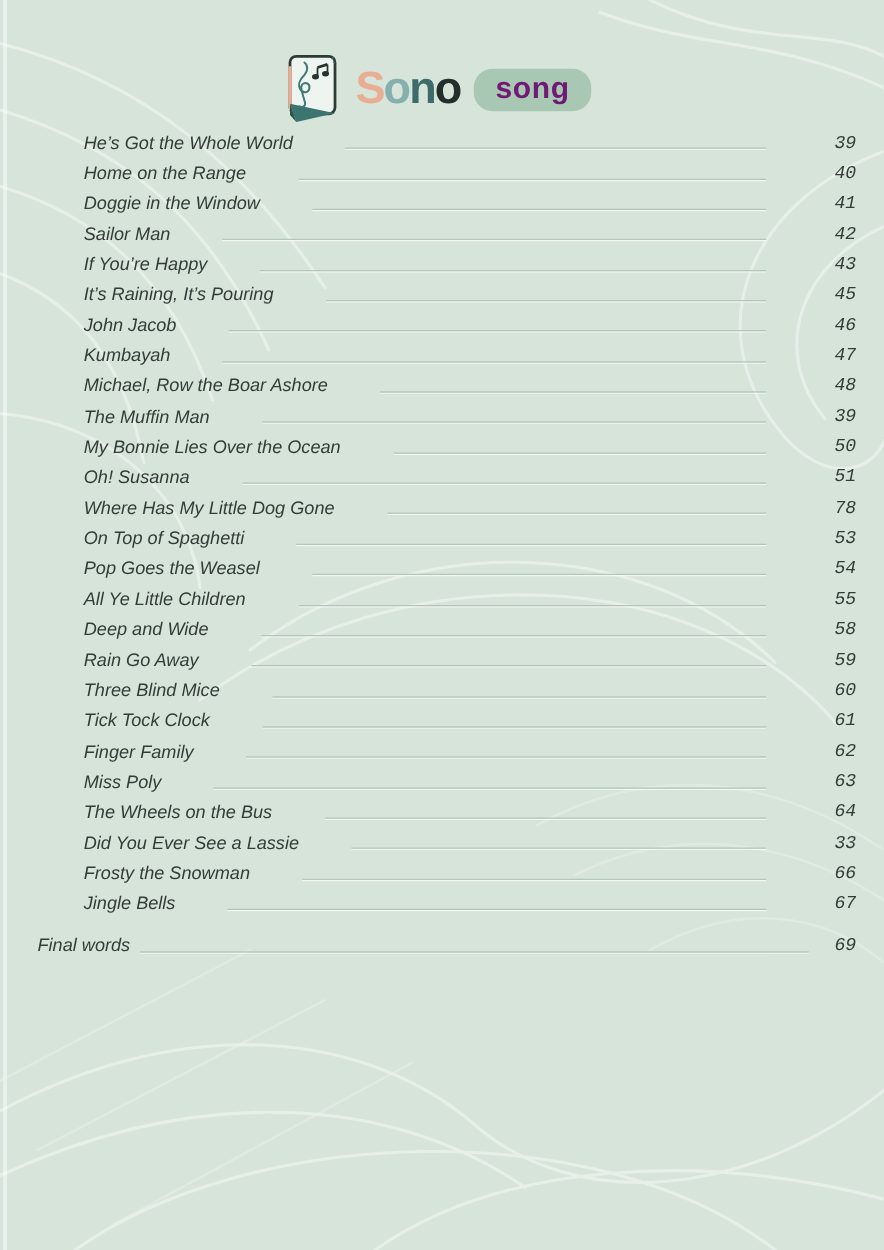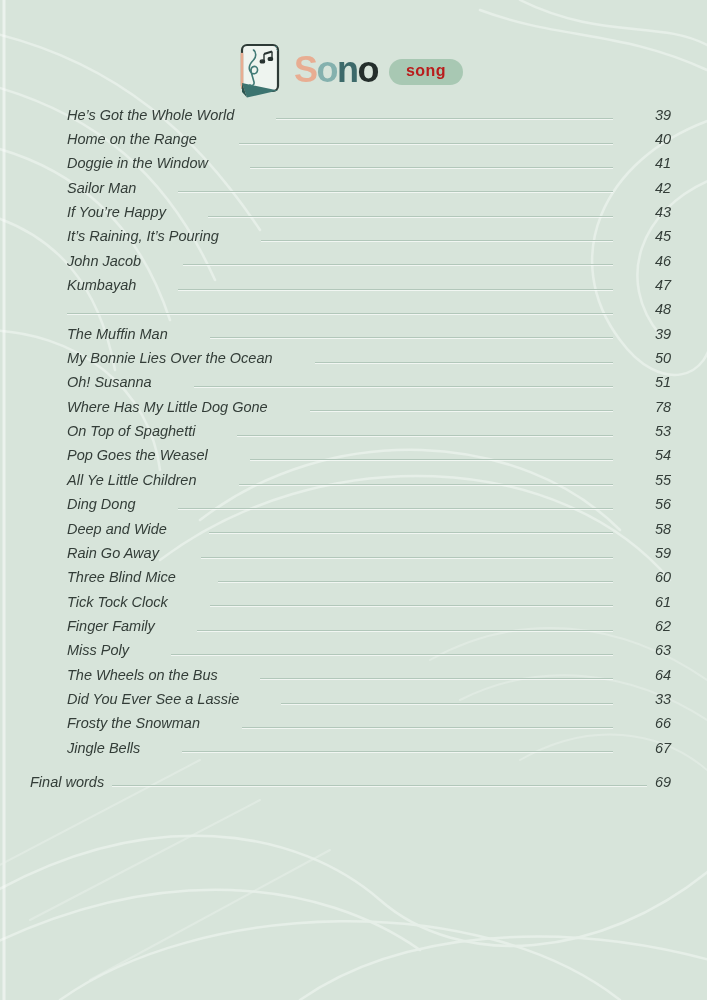--- a/index.html
+++ b/index.html
@@ -16,40 +16,40 @@
     position:absolute;top:42px;left:0;width:707px;
     display:flex;justify-content:center;align-items:center;gap:11px;
     transform:translateX(-4px);
   }
   .logo-icon{display:block;}
   .brand{
     font-weight:bold;font-size:36px;line-height:1;letter-spacing:-1.5px;
     font-family:"Liberation Sans",sans-serif;
   }
   .badge{
-    background:#a8c8b3;color:#b91c1c;
-    font-size:16px;font-weight:bold;letter-spacing:.5px;
+    background:#a8c8b3;color:#701a75;
+    font-size:24px;font-weight:bold;letter-spacing:.5px;
     padding:3px 17px 5px 17px;border-radius:15px;line-height:1.1;
     margin-top:4px;
   }
 
   
   .toc{
     position:absolute;left:30px;right:22px;top:99px;
     font-style:italic;font-size:14.5px;
   }
   .toc-row{display:flex;align-items:flex-end;height:24.35px;}
   .song-list .toc-row{padding-left:37px;gap:34px;}
   .toc-title{white-space:nowrap;padding-right:8px;line-height:1.15;}
   .leader{
     flex:1;height:0;margin:0 8px 4px 0;
     border-bottom:1px solid #b2c7ba;
     box-shadow:0 1px 0 rgba(255,255,255,.65);
   }
-  .toc-page{min-width:30px;text-align:left;line-height:1.15;}
+  .toc-page{min-width:30px;text-align:right;line-height:1.15;font-family:Liberation Mono, monospace;}
   .other-list{margin-top:9px;}
   .other-list .toc-row{height:25.2px;}
 </style>
 </head>
 <body>
 
 <svg class="pattern" width="707" height="1000" viewBox="0 0 707 1000" xmlns="http://www.w3.org/2000/svg">
   <g fill="none" stroke="#e9f1eb" stroke-width="2.5" stroke-linecap="round" opacity="0.85">
     <path d="M-20 30 C120 60 200 140 260 230"></path>
     <path d="M-30 80 C100 110 170 180 215 280"></path>
@@ -134,20 +134,21 @@
         <span class="toc-title">John Jacob</span>
         <span class="leader"></span>
         <span class="toc-page">46</span>
       </div>
       <div class="toc-row">
         <span class="toc-title">Kumbayah</span>
         <span class="leader"></span>
         <span class="toc-page">47</span>
       </div>
       <div class="toc-row">
+        <span class="toc-title">Michael, Row the Boar Ashore</span>
         <span class="leader"></span>
         <span class="toc-page">48</span>
       </div>
       <div class="toc-row">
         <span class="toc-title">The Muffin Man</span>
         <span class="leader"></span>
         <span class="toc-page">39</span>
       </div>
       <div class="toc-row">
         <span class="toc-title">My Bonnie Lies Over the Ocean</span>
@@ -171,25 +172,20 @@
       </div>
       <div class="toc-row">
         <span class="toc-title">Pop Goes the Weasel</span>
         <span class="leader"></span>
         <span class="toc-page">54</span>
       </div>
       <div class="toc-row">
         <span class="toc-title">All Ye Little Children</span>
         <span class="leader"></span>
         <span class="toc-page">55</span>
-      </div>
-      <div class="toc-row">
-        <span class="toc-title">Ding Dong</span>
-        <span class="leader"></span>
-        <span class="toc-page">56</span>
       </div>
       <div class="toc-row">
         <span class="toc-title">Deep and Wide</span>
         <span class="leader"></span>
         <span class="toc-page">58</span>
       </div>
       <div class="toc-row">
         <span class="toc-title">Rain Go Away</span>
         <span class="leader"></span>
         <span class="toc-page">59</span>

